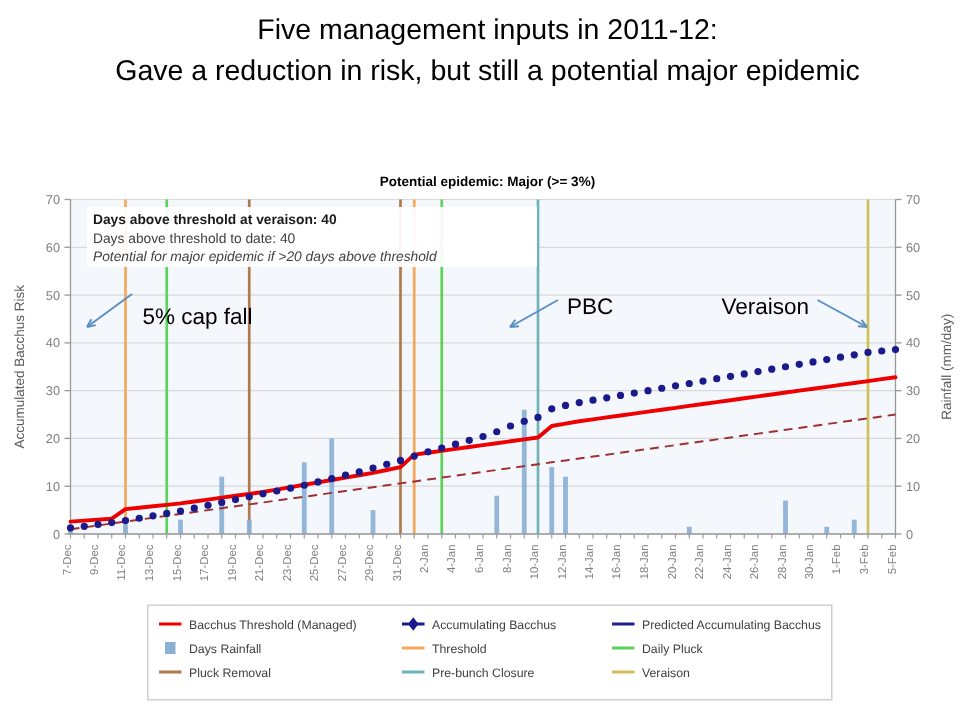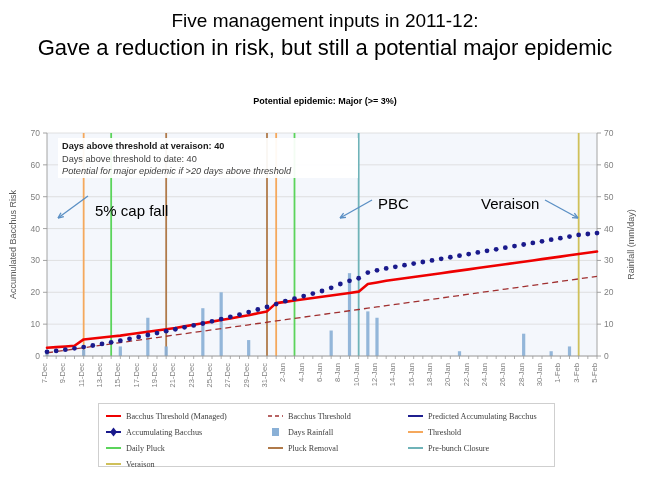--- a/index.html
+++ b/index.html
@@ -8,24 +8,24 @@
     font-family:"Liberation Sans", sans-serif;
     overflow:hidden;position:relative;
   }
   #root{position:absolute;left:0;top:0;width:610px;height:478px;}
 
   .title-block{
     position:absolute;left:0;top:8px;width:650px;text-align:center;
     color:#000000;
   }
   .title-line1{font-size:19px;line-height:26px;letter-spacing:0px;}
-  .title-line2{font-size:22px;line-height:28px;letter-spacing:0px;}
+  .title-line2{font-size:19px;line-height:28px;letter-spacing:0px;}
 
   .subtitle{
-    position:absolute;left:0;top:96px;width:650px;text-align:center;
+    position:absolute;left:0;top:116px;width:650px;text-align:center;
     font-size:9px;font-weight:bold;color:#000000;
   }
 
   .chart-wrap{position:absolute;left:0;top:118px;width:650px;height:290px;}
   svg.chart{display:block;}
 
   .axis-tick{font-size:8.5px;fill:#808080;font-family:"Liberation Sans",sans-serif;}
   .axis-title{font-size:9px;fill:#595959;font-family:"Liberation Sans",sans-serif;}
   .xtick{font-size:7.6px;fill:#808080;font-family:"Liberation Sans",sans-serif;}
 
@@ -40,21 +40,21 @@
     border:1px solid #cfcfcf;background:#ffffff;box-sizing:border-box;
     padding:5px 6px 4px 6px;
   }
   .legend-grid{
     display:grid;grid-template-columns:162px 140px 150px;
     row-gap:2px;column-gap:0px;
   }
   .legend-item{display:flex;align-items:center;height:14px;}
   .legend-label{
     font-size:8.2px;color:#404040;white-space:nowrap;
-    font-family:Liberation Serif, serif;
+    font-family:Liberation Sans, sans-serif;
   }
   .swatch{width:17px;height:12px;margin-right:4px;flex:0 0 17px;position:relative;}
   .swatch svg{display:block;}
 </style>
 </head>
 <body>
 
 <div id="root">
 
   <div class="title-block">
@@ -313,45 +313,37 @@
           <span class="swatch">
             <svg width="17" height="12">
               <line x1="1" y1="6" x2="16" y2="6" stroke="#ee0000" stroke-width="2"></line>
             </svg>
           </span>
           <span class="legend-label">Bacchus Threshold (Managed)</span>
         </div>
         <div class="legend-item">
           <span class="swatch">
             <svg width="17" height="12">
-              <line x1="1" y1="6" x2="16" y2="6" stroke="#a03030" stroke-width="1.6" stroke-dasharray="4,3"></line>
-            </svg>
-          </span>
-          <span class="legend-label">Bacchus Threshold</span>
-        </div>
-        <div class="legend-item">
-          <span class="swatch">
-            <svg width="17" height="12">
-              <line x1="1" y1="6" x2="16" y2="6" stroke="#1f1f8f" stroke-width="2"></line>
-            </svg>
-          </span>
-          <span class="legend-label">Predicted Accumulating Bacchus</span>
-        </div>
-        <div class="legend-item">
-          <span class="swatch">
-            <svg width="17" height="12">
               <line x1="1" y1="6" x2="16" y2="6" stroke="#1a1a8c" stroke-width="2"></line>
               <path d="M8.5 1.5 L12 6 L8.5 10.5 L5 6 Z" fill="#1a1a8c"></path>
             </svg>
           </span>
           <span class="legend-label">Accumulating Bacchus</span>
         </div>
         <div class="legend-item">
           <span class="swatch">
             <svg width="17" height="12">
+              <line x1="1" y1="6" x2="16" y2="6" stroke="#1f1f8f" stroke-width="2"></line>
+            </svg>
+          </span>
+          <span class="legend-label">Predicted Accumulating Bacchus</span>
+        </div>
+        <div class="legend-item">
+          <span class="swatch">
+            <svg width="17" height="12">
               <rect x="5" y="2" width="7" height="8" fill="#8ab0d6"></rect>
             </svg>
           </span>
           <span class="legend-label">Days Rainfall</span>
         </div>
         <div class="legend-item">
           <span class="swatch">
             <svg width="17" height="12">
               <line x1="1" y1="6" x2="16" y2="6" stroke="#f5a85c" stroke-width="2"></line>
             </svg>

